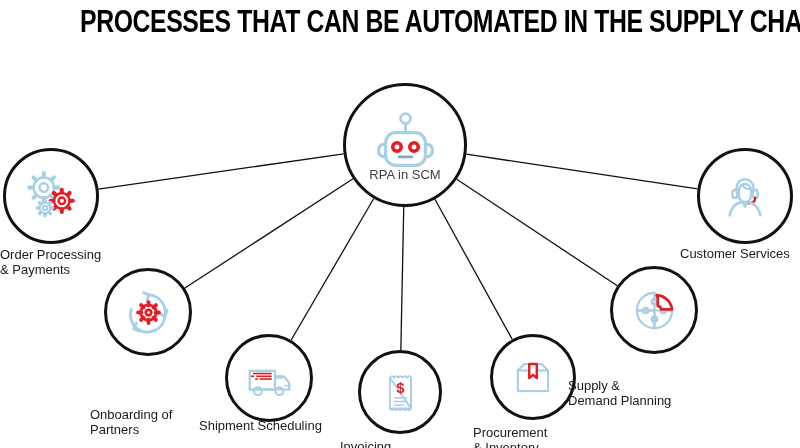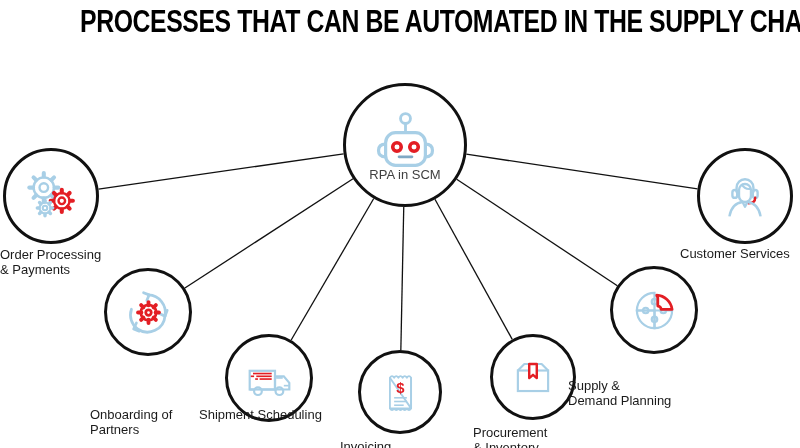--- a/index.html
+++ b/index.html
@@ -187,21 +187,21 @@
         <line x1="36" y1="70" x2="61" y2="70" stroke="#a8cfe6" stroke-width="4"></line>
         <line x1="20" y1="41" x2="54" y2="41" stroke="#e31e24" stroke-width="3"></line>
         <line x1="26" y1="46" x2="54" y2="46" stroke="#e31e24" stroke-width="3"></line>
         <line x1="16" y1="46" x2="22" y2="46" stroke="#e31e24" stroke-width="3"></line>
         <line x1="32" y1="51" x2="54" y2="51" stroke="#e31e24" stroke-width="3"></line>
         <line x1="24" y1="51" x2="29" y2="51" stroke="#e31e24" stroke-width="3"></line>
       </svg>
           </span>
         </div>
       </div>
-      <div class="node-label" style="left: 199px; top: 407px; width: 140px;">Shipment Scheduling</div>
+      <div class="node-label" style="left: 199px; top: 418px; width: 140px;">Shipment Scheduling</div>
       <div class="node" style="left: 358px; top: 350px; width: 84px; height: 84px;">
         <div class="node-circle" style="width: 84px; height: 84px;">
           <span>
             <svg width="53" height="53" viewBox="0 0 100 100">
         <path d="M30 22 q4 -6 8 0 q4 -6 8 0 q4 -6 8 0 q4 -6 8 0 q4 -6 8 0  L70 80 L30 80 q4 6 8 0 q4 6 8 0 q4 6 8 0 q4 6 8 0 q4 6 8 0  Z" fill="none" stroke="#a8cfe6" stroke-width="3.5" stroke-linejoin="round"></path>
         <line x1="30" y1="22" x2="30" y2="80" stroke="#a8cfe6" stroke-width="3.5"></line>
         <line x1="70" y1="22" x2="70" y2="80" stroke="#a8cfe6" stroke-width="3.5"></line>
         <text x="50" y="51" text-anchor="middle" font-family="Liberation Sans, sans-serif" font-size="28" font-weight="bold" fill="#e31e24">$</text>
         <line x1="38" y1="60" x2="62" y2="60" stroke="#a8cfe6" stroke-width="3"></line>
         <line x1="38" y1="67" x2="62" y2="67" stroke="#a8cfe6" stroke-width="3"></line>

